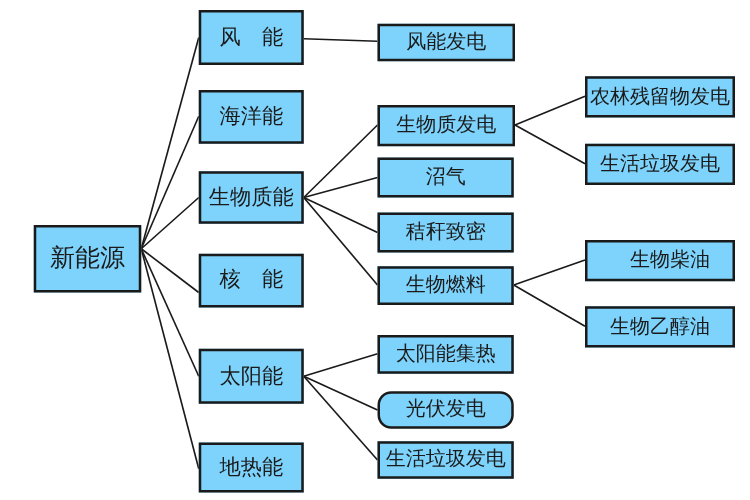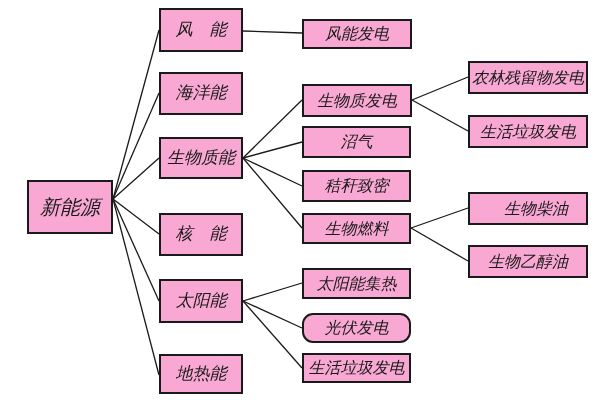--- a/index.html
+++ b/index.html
@@ -10,26 +10,25 @@
     font-family:"Liberation Serif","DejaVu Serif",serif;
     color:#1a1a1a;
     overflow:hidden;
   }
   svg.edges{position:absolute;left:0;top:0;width:600px;height:400px;}
   svg.edges line{stroke:#1a1a1a;stroke-width:1.3;}
   .node{
     position:absolute;
     box-sizing:border-box;
     border:2px solid #1a1a1a;
-    background:#f9a8d4;
+    background:#7dd3fc;
     display:flex;align-items:center;justify-content:center;
     text-align:center;
     line-height:1.1;
     white-space:nowrap;
-    font-style:italic;
   }
   .lv1{font-size:20px;}
   .lv2{font-size:17px;}
   .lv3,.lv4{font-size:16px;}
 </style>
 </head>
 <body>
 
 <div id="canvas">
 
@@ -52,21 +51,21 @@
     <line x1="243" y1="301" x2="302" y2="283"></line>
     <line x1="243" y1="301" x2="302" y2="328"></line>
     <line x1="243" y1="301" x2="302" y2="368"></line>
   </svg>
 
   <div class="node lv1" style="left:27px;top:168px;width:86px;height:54px;margin-top:12px;">新能源</div>
 
   <div class="node lv2" style="left:159px;top:8px;width:84px;height:44px;">风　能</div>
   <div class="node lv2" style="left:159px;top:72px;width:84px;height:43px;">海洋能</div>
   <div class="node lv2" style="left:159px;top:137px;width:84px;height:42px;">生物质能</div>
-  <div class="node lv2" style="left:159px;top:213px;width:84px;height:43px;">核　能</div>
+  <div class="node lv2" style="left:159px;top:203px;width:84px;height:43px;">核　能</div>
   <div class="node lv2" style="left:159px;top:279px;width:84px;height:44px;">太阳能</div>
   <div class="node lv2" style="left:159px;top:354px;width:84px;height:40px;">地热能</div>
 
   <div class="node lv3" style="left:302px;top:19px;width:110px;height:30px;">风能发电</div>
   <div class="node lv3" style="left:302px;top:84px;width:110px;height:33px;">生物质发电</div>
   <div class="node lv3" style="left:302px;top:126px;width:109px;height:32px;">沼气</div>
   <div class="node lv3" style="left:302px;top:170px;width:109px;height:32px;">秸秆致密</div>
   <div class="node lv3" style="left:302px;top:213px;width:109px;height:31px;">生物燃料</div>
   <div class="node lv3" style="left:302px;top:268px;width:109px;height:31px;text-align:center;">太阳能集热</div>
   <div class="node lv3" style="left:302px;top:313px;width:109px;height:30px;border-radius:11px;">光伏发电</div>

